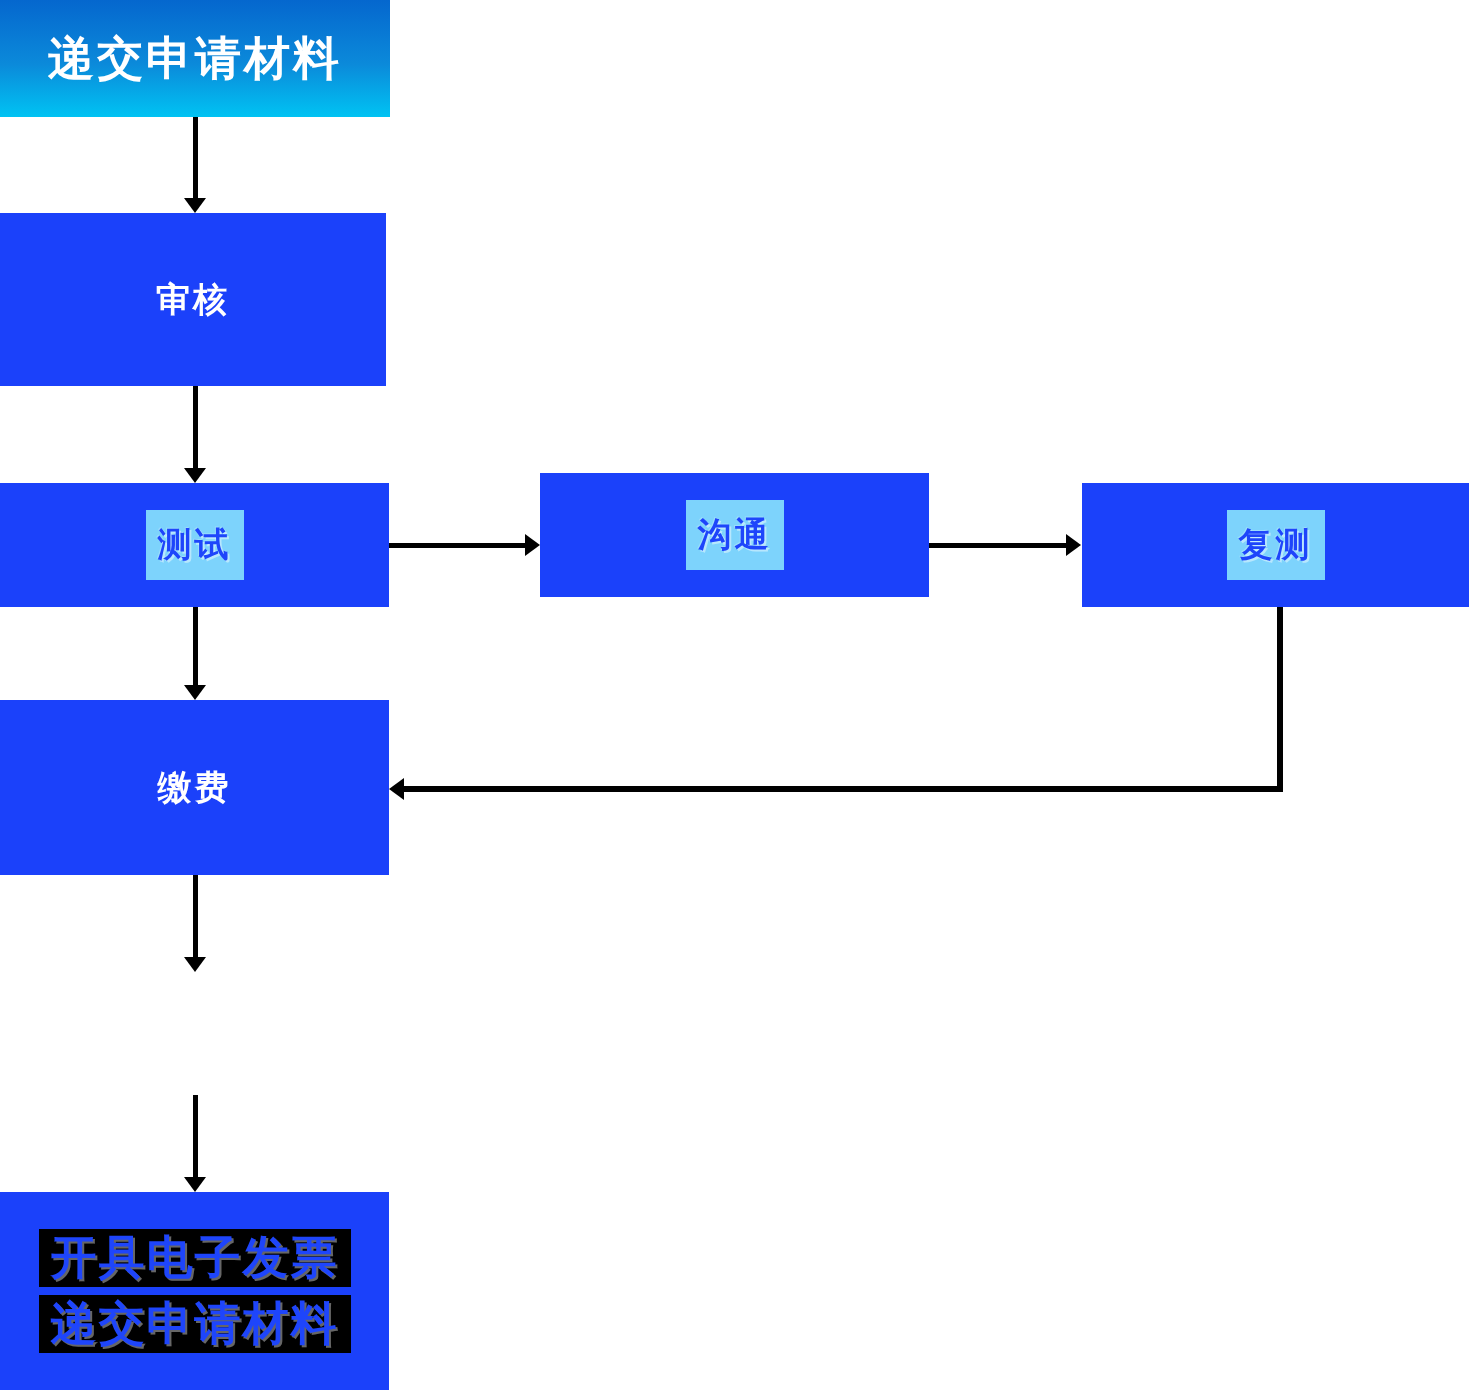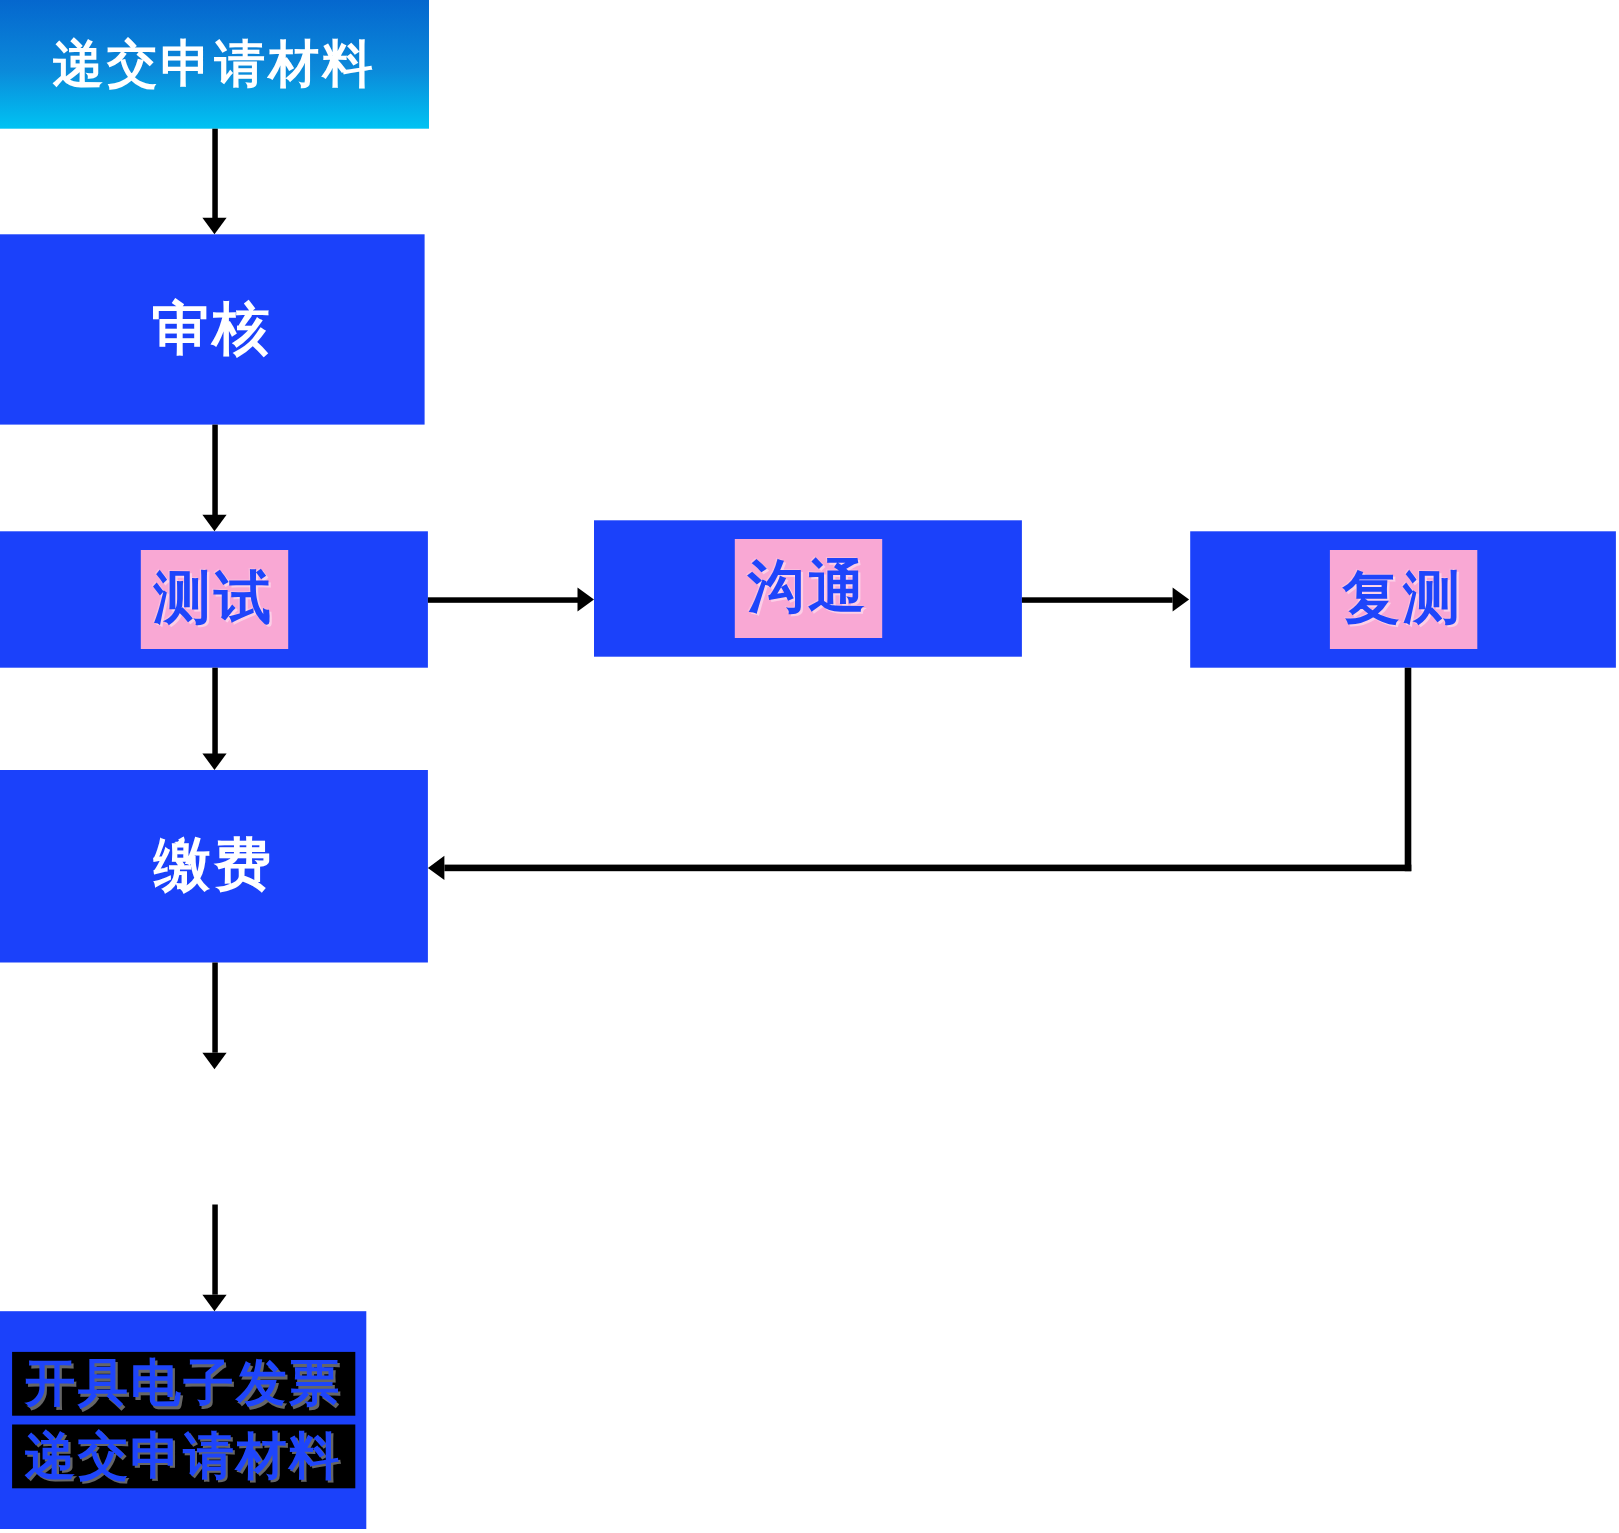--- a/index.html
+++ b/index.html
@@ -17,33 +17,33 @@
     position: absolute;
     background: #1b41fa;
     display: flex;
     align-items: center;
     justify-content: center;
     text-align: center;
   }
   .node .lbl {
     color: #ffffff;
     font-weight: bold;
-    font-size: 52px;
+    font-size: 34px;
     letter-spacing: 3px;
     line-height: 1.1;
     white-space: nowrap;
   }
   .node.gradient {
     background: linear-gradient(180deg, #0567ce 0%, #0b8ada 55%, #00c3f3 100%);
   }
   .node.gradient .lbl { font-size: 46px; }
 
   
   .node.knockout .lbl {
-    background: #f9a8d4;
+    background: #7dd3fc;
     color: #1e45fb;
     padding: 16px 12px;
     text-shadow: 2px 2px 0 rgba(255,255,255,0.45), -1px -1px 0 rgba(255,255,255,0.22);
   }
   .node.knockout .lbl2 {
     display: block;
     background: #000000;
     color: #1e45fb;
     padding: 3px 12px;
     margin: 4px 0;
@@ -55,21 +55,21 @@
     text-shadow: 2px 2px 0 rgba(255,255,255,0.4);
   }
 
   #n-submit  { left: 0;      top: 0;      width: 390px; height: 117px; }
   #n-review  { left: 0;      top: 213px;  width: 386px; height: 173px; }
   #n-test    { left: 0;      top: 483px;  width: 389px; height: 124px; }
   #n-comm    { left: 540px;  top: 473px;  width: 389px; height: 124px; }
   #n-retest  { left: 1082px; top: 483px;  width: 387px; height: 124px; }
   #n-pay     { left: 0;      top: 700px;  width: 389px; height: 175px; }
   #n-report  { left: 0;      top: 972px;  width: 389px; height: 124px; }
-  #n-invoice { left: 0;      top: 1192px; width: 333px; height: 198px; flex-direction: column; }
+  #n-invoice { left: 0;      top: 1192px; width: 389px; height: 198px; flex-direction: column; }
 
   
   .vline { position: absolute; width: 5px;  background: #000000; }
   .hline { position: absolute; height: 5px; background: #000000; }
   .thick { background: #000000; }
 
   .arrow-down {
     position: absolute; width: 0; height: 0;
     border-left: 11px solid transparent;
     border-right: 11px solid transparent;

